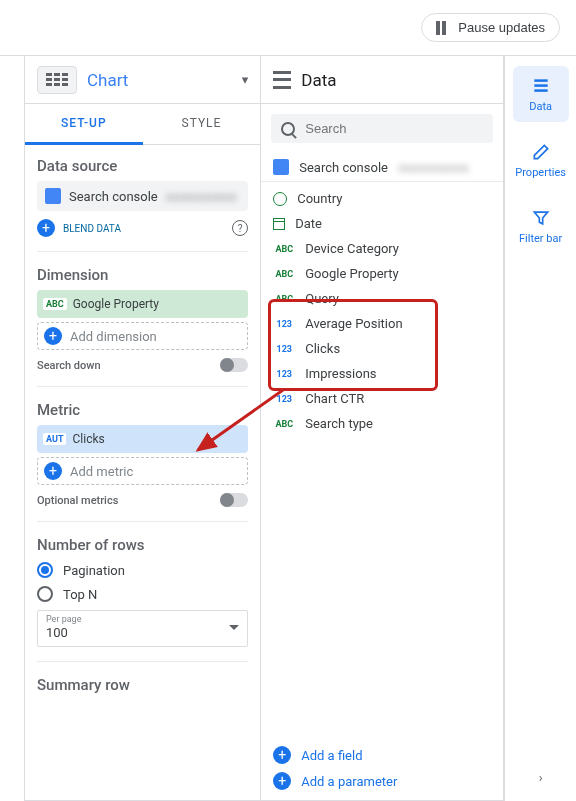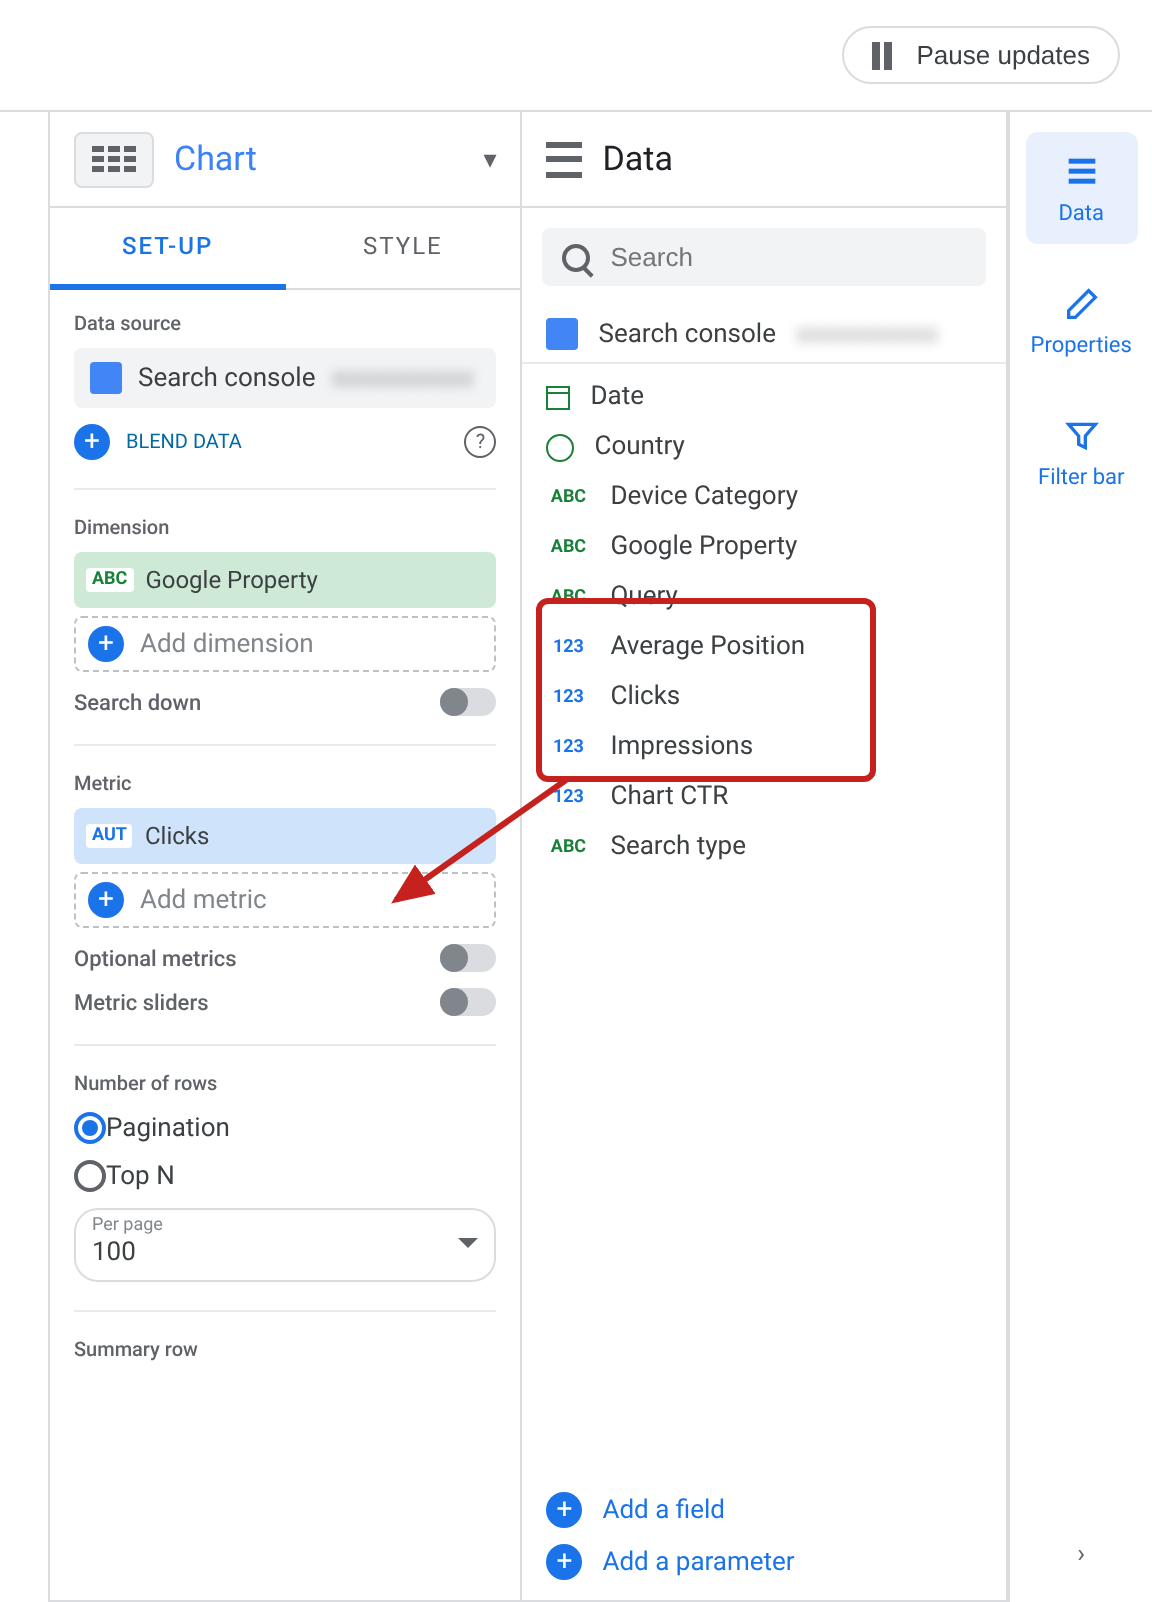--- a/index.html
+++ b/index.html
@@ -70,46 +70,46 @@
   .tabs { display:flex; }
   .tab { flex:1; text-align:center; padding:12px 0; font-size:12px; letter-spacing:1px; color:#5f6368; cursor:pointer; border-bottom:1px solid #dadce0;}
   .tab.active { color:#1a73e8; border-bottom:3px solid #1a73e8; font-weight:500;}
   .scroll {
     overflow-y:auto;
     padding:12px;
     flex:1;
   }
   .scroll::-webkit-scrollbar{width:8px;}
   .scroll::-webkit-scrollbar-thumb{background:#bdc1c6;border-radius:4px;}
-  .section-label { font-size:10px; color:#5f6368; font-weight:500; margin-top:12px; margin-bottom:6px;}
+  .section-label { font-size:15px; color:#5f6368; font-weight:500; margin-top:12px; margin-bottom:6px;}
   .section-label:first-child{margin-top:0;}
   .ds-row { display:flex; align-items:center; background:#f1f3f4; border-radius:4px; height:30px; padding:0 8px; gap:8px;}
   .ds-icon{width:16px;height:16px;background:#4285f4;border-radius:2px;}
   .blend-row{display:flex;align-items:center;gap:8px;margin-top:8px;}
   .plus-circ{width:18px;height:18px;border-radius:50%;background:#1a73e8;color:#fff;display:flex;align-items:center;justify-content:center;font-size:14px;line-height:1;}
   .blend-row span{color:#0369a1;font-size:10px;font-weight:400;flex:1;}
   .help-circ{width:16px;height:16px;border:1.5px solid #5f6368;border-radius:50%;display:flex;align-items:center;justify-content:center;font-size:10px;color:#5f6368;}
   hr{border:none;border-top:1px solid #e8eaed;margin:14px 0;}
   .chip{display:flex;align-items:center;height:28px;border-radius:4px;padding:0 6px;gap:6px;font-size:12px;}
   .chip.green{background:#ceead6;}
   .chip.blue{background:#cfe4fb;}
   .chip .badge{font-size:9px;font-weight:700;color:#188038;background:#fff;padding:1px 3px;border-radius:2px;}
   .chip.green .badge{color:#188038;}
   .chip.blue .badge{color:#1a73e8;}
   .add-chip{display:flex;align-items:center;height:28px;gap:8px;border:1px dashed #bdc1c6;border-radius:4px;padding:0 6px;margin-top:4px;color:#80868b;}
   .add-chip .plus-circ{background:#1a73e8;}
   .toggle-row{display:flex;justify-content:space-between;align-items:center;margin-top:8px;}
   .toggle-row .lbl{font-size:11px;color:#5f6368;font-weight:500;}
   .switch{width:28px;height:14px;background:#dadce0;border-radius:7px;position:relative;}
   .switch::after{content:"";width:14px;height:14px;background:#80868b;border-radius:50%;position:absolute;left:0;top:0;}
-  .radio-row{display:flex;align-items:center;gap:0;margin:8px 0;}
+  .radio-row{display:flex;align-items:center;gap:10px;margin:8px 0;}
   .radio{width:16px;height:16px;border:2px solid #5f6368;border-radius:50%;display:flex;align-items:center;justify-content:center;}
   .radio.sel{border-color:#1a73e8;}
   .radio.sel::after{content:"";width:8px;height:8px;background:#1a73e8;border-radius:50%;}
-  .perpage{border:1px solid #dadce0;border-radius:12px;padding:4px 8px 6px;margin-top:8px;position:relative;display:flex;align-items:center;justify-content:space-between;}
+  .perpage{border:1px solid #dadce0;border-radius:2px;padding:4px 8px 6px;margin-top:8px;position:relative;display:flex;align-items:center;justify-content:space-between;}
   .perpage .small{font-size:9px;color:#80868b;position:absolute;top:3px;left:8px;}
   .perpage .val{font-size:13px;margin-top:10px;}
   .tri{width:0;height:0;border-left:5px solid transparent;border-right:5px solid transparent;border-top:5px solid #5f6368;}
 
   
   .center-panel{
     flex:1;
     border:1px solid #dadce0;
     border-top:none;
     border-left:none;
@@ -238,24 +238,20 @@
         <span>Clicks</span>
       </div>
       <div class="add-chip">
         <div class="plus-circ">+</div>
         <span>Add metric</span>
       </div>
       <div class="toggle-row">
         <span class="lbl">Optional metrics</span>
         <div class="switch"></div>
       </div>
-      <div class="toggle-row">
-        <span class="lbl">Metric sliders</span>
-        <div class="switch"></div>
-      </div>
       <hr>
       <div class="section-label">Number of rows</div>
       <div class="radio-row">
         <div class="radio sel"></div>
         <span>Pagination</span>
       </div>
       <div class="radio-row">
         <div class="radio"></div>
         <span>Top N</span>
       </div>
@@ -282,26 +278,26 @@
       <div class="mag"></div>
       <input placeholder="Search" style="">
     </div>
     <div class="source-row">
       <div class="ds-icon"></div>
       <span>Search console</span>
       <span class="blur">xxxxxxxxxxx</span>
     </div>
     <div class="field-list" id="field-list">
         <div class="field">
+          <div class="geo-ico"></div>
+          <span>Country</span>
+        </div>
+        <div class="field">
           <div class="cal-ico"></div>
           <span>Date</span>
-        </div>
-        <div class="field">
-          <div class="geo-ico"></div>
-          <span>Country</span>
         </div>
         <div class="field">
           <span class="ftype abc">ABC</span>
           <span>Device Category</span>
         </div>
         <div class="field">
           <span class="ftype abc">ABC</span>
           <span>Google Property</span>
         </div>
         <div class="field">

